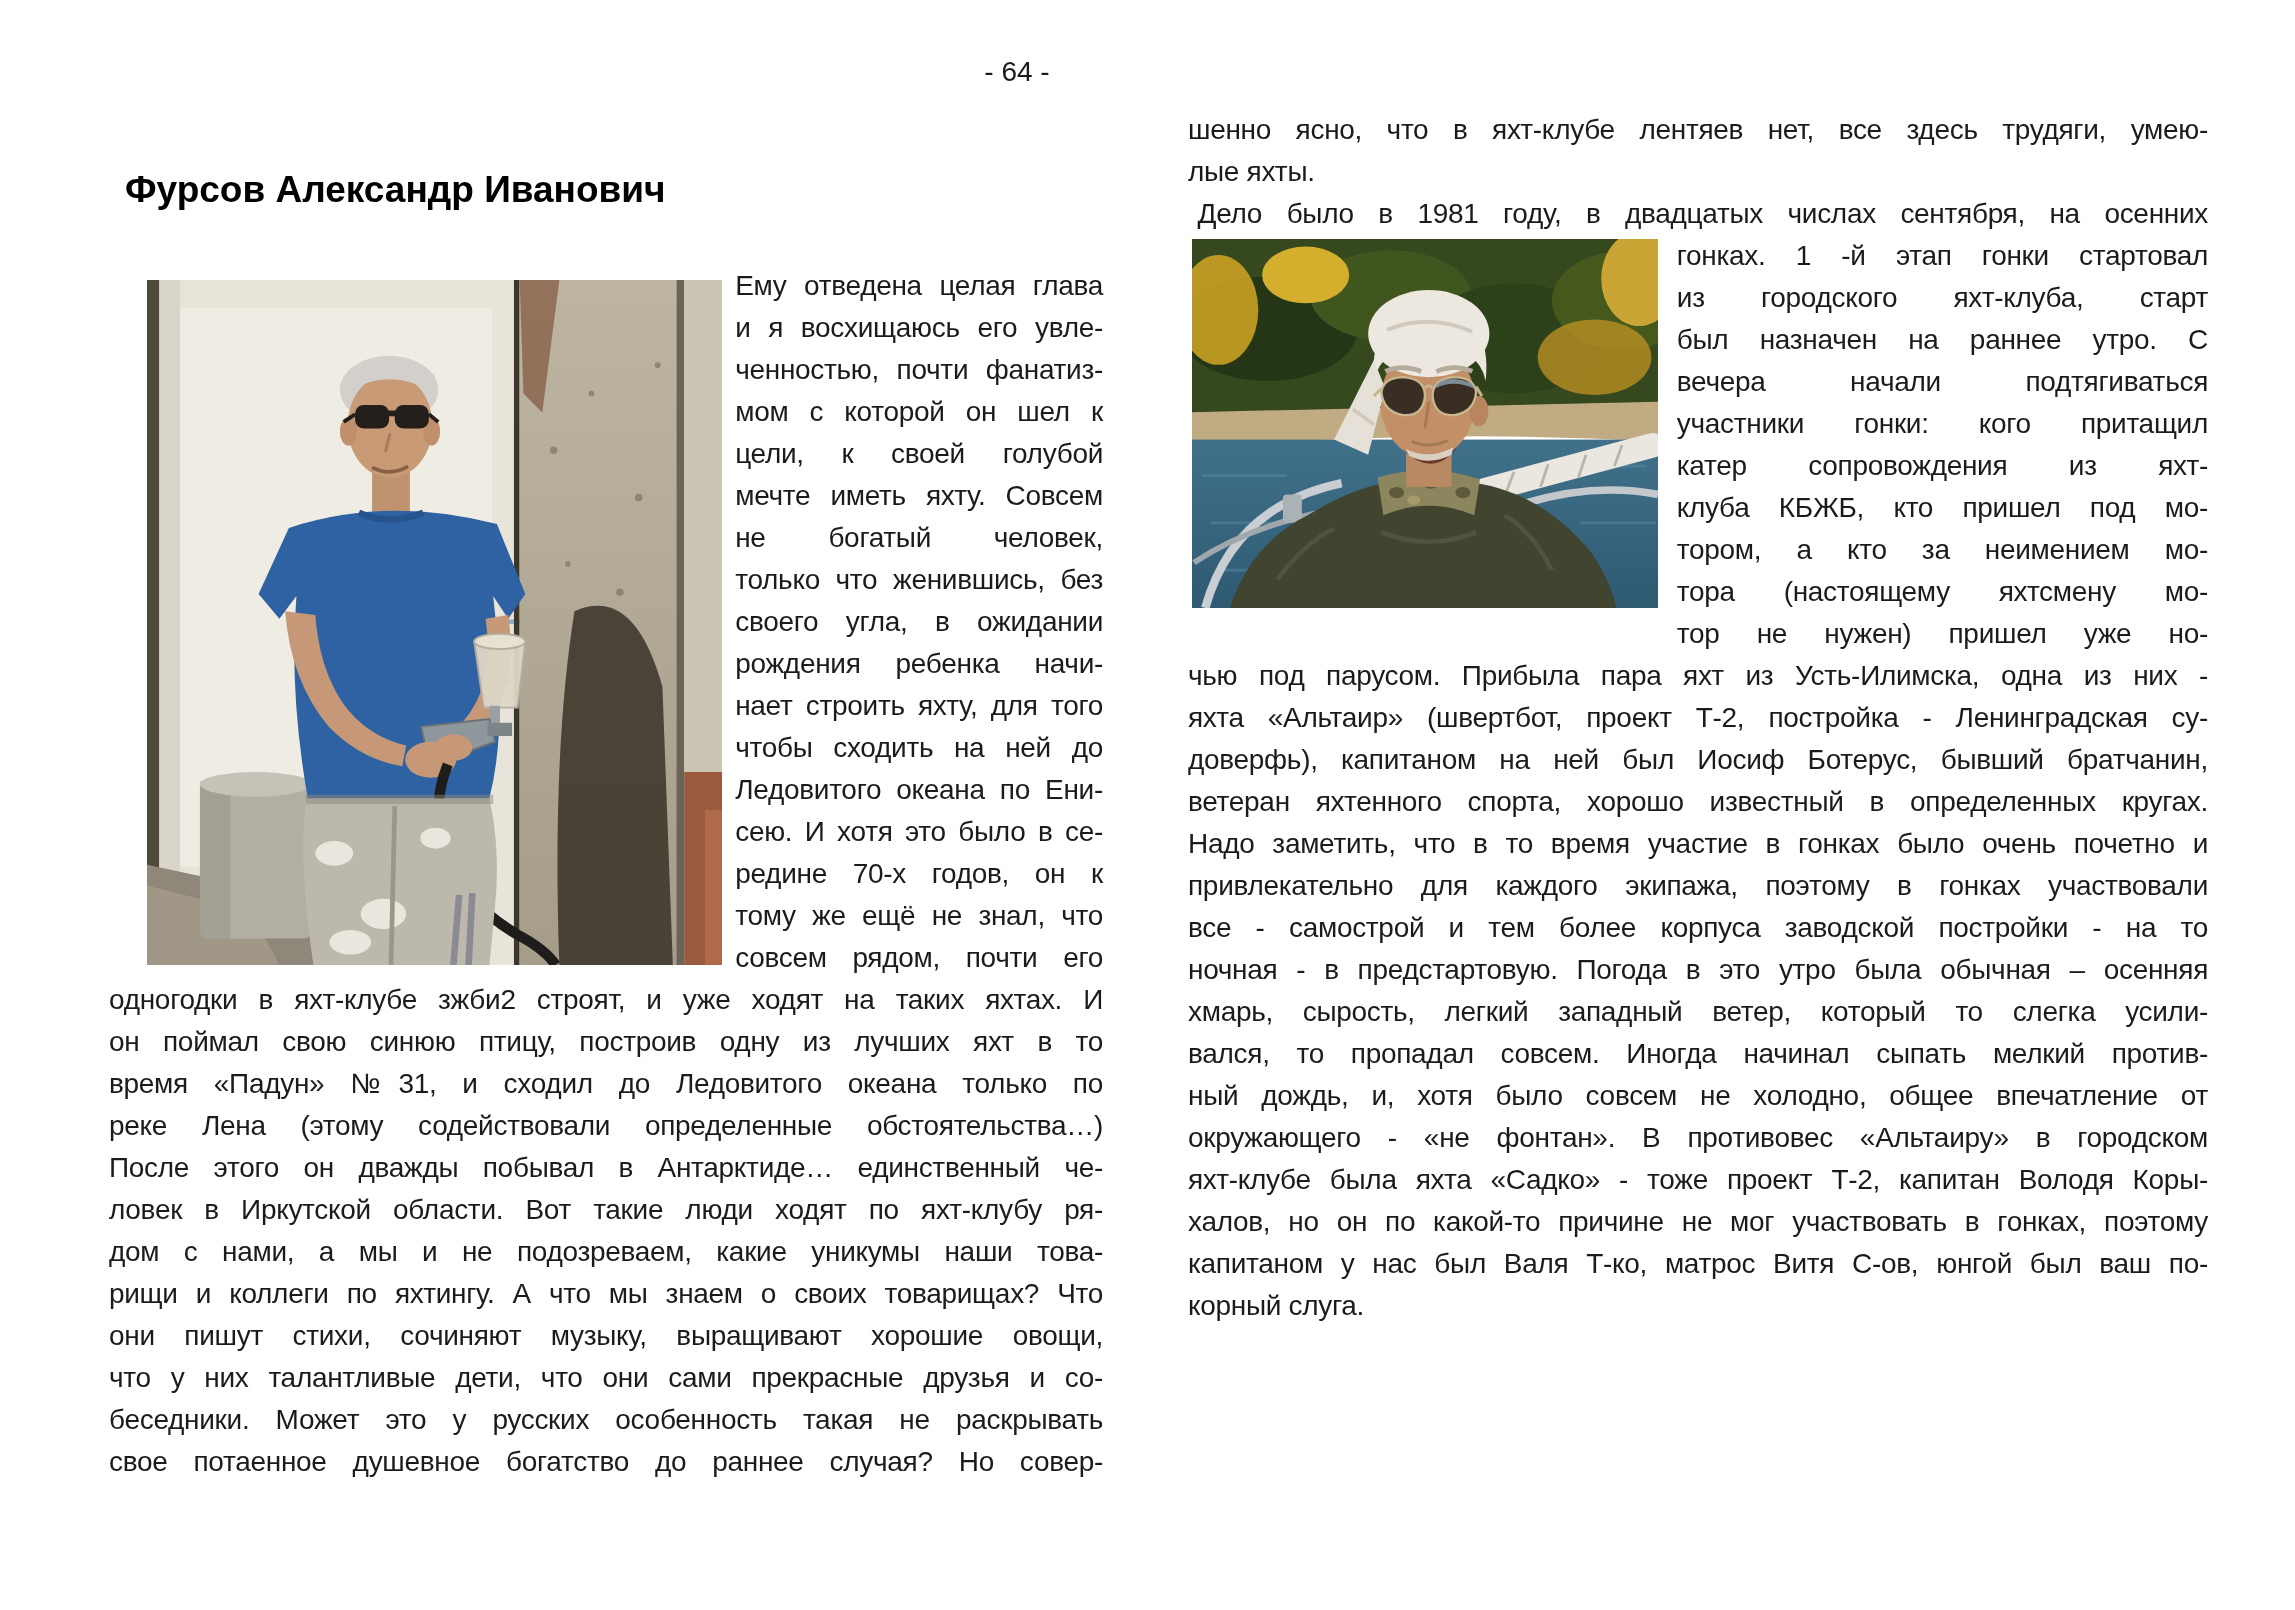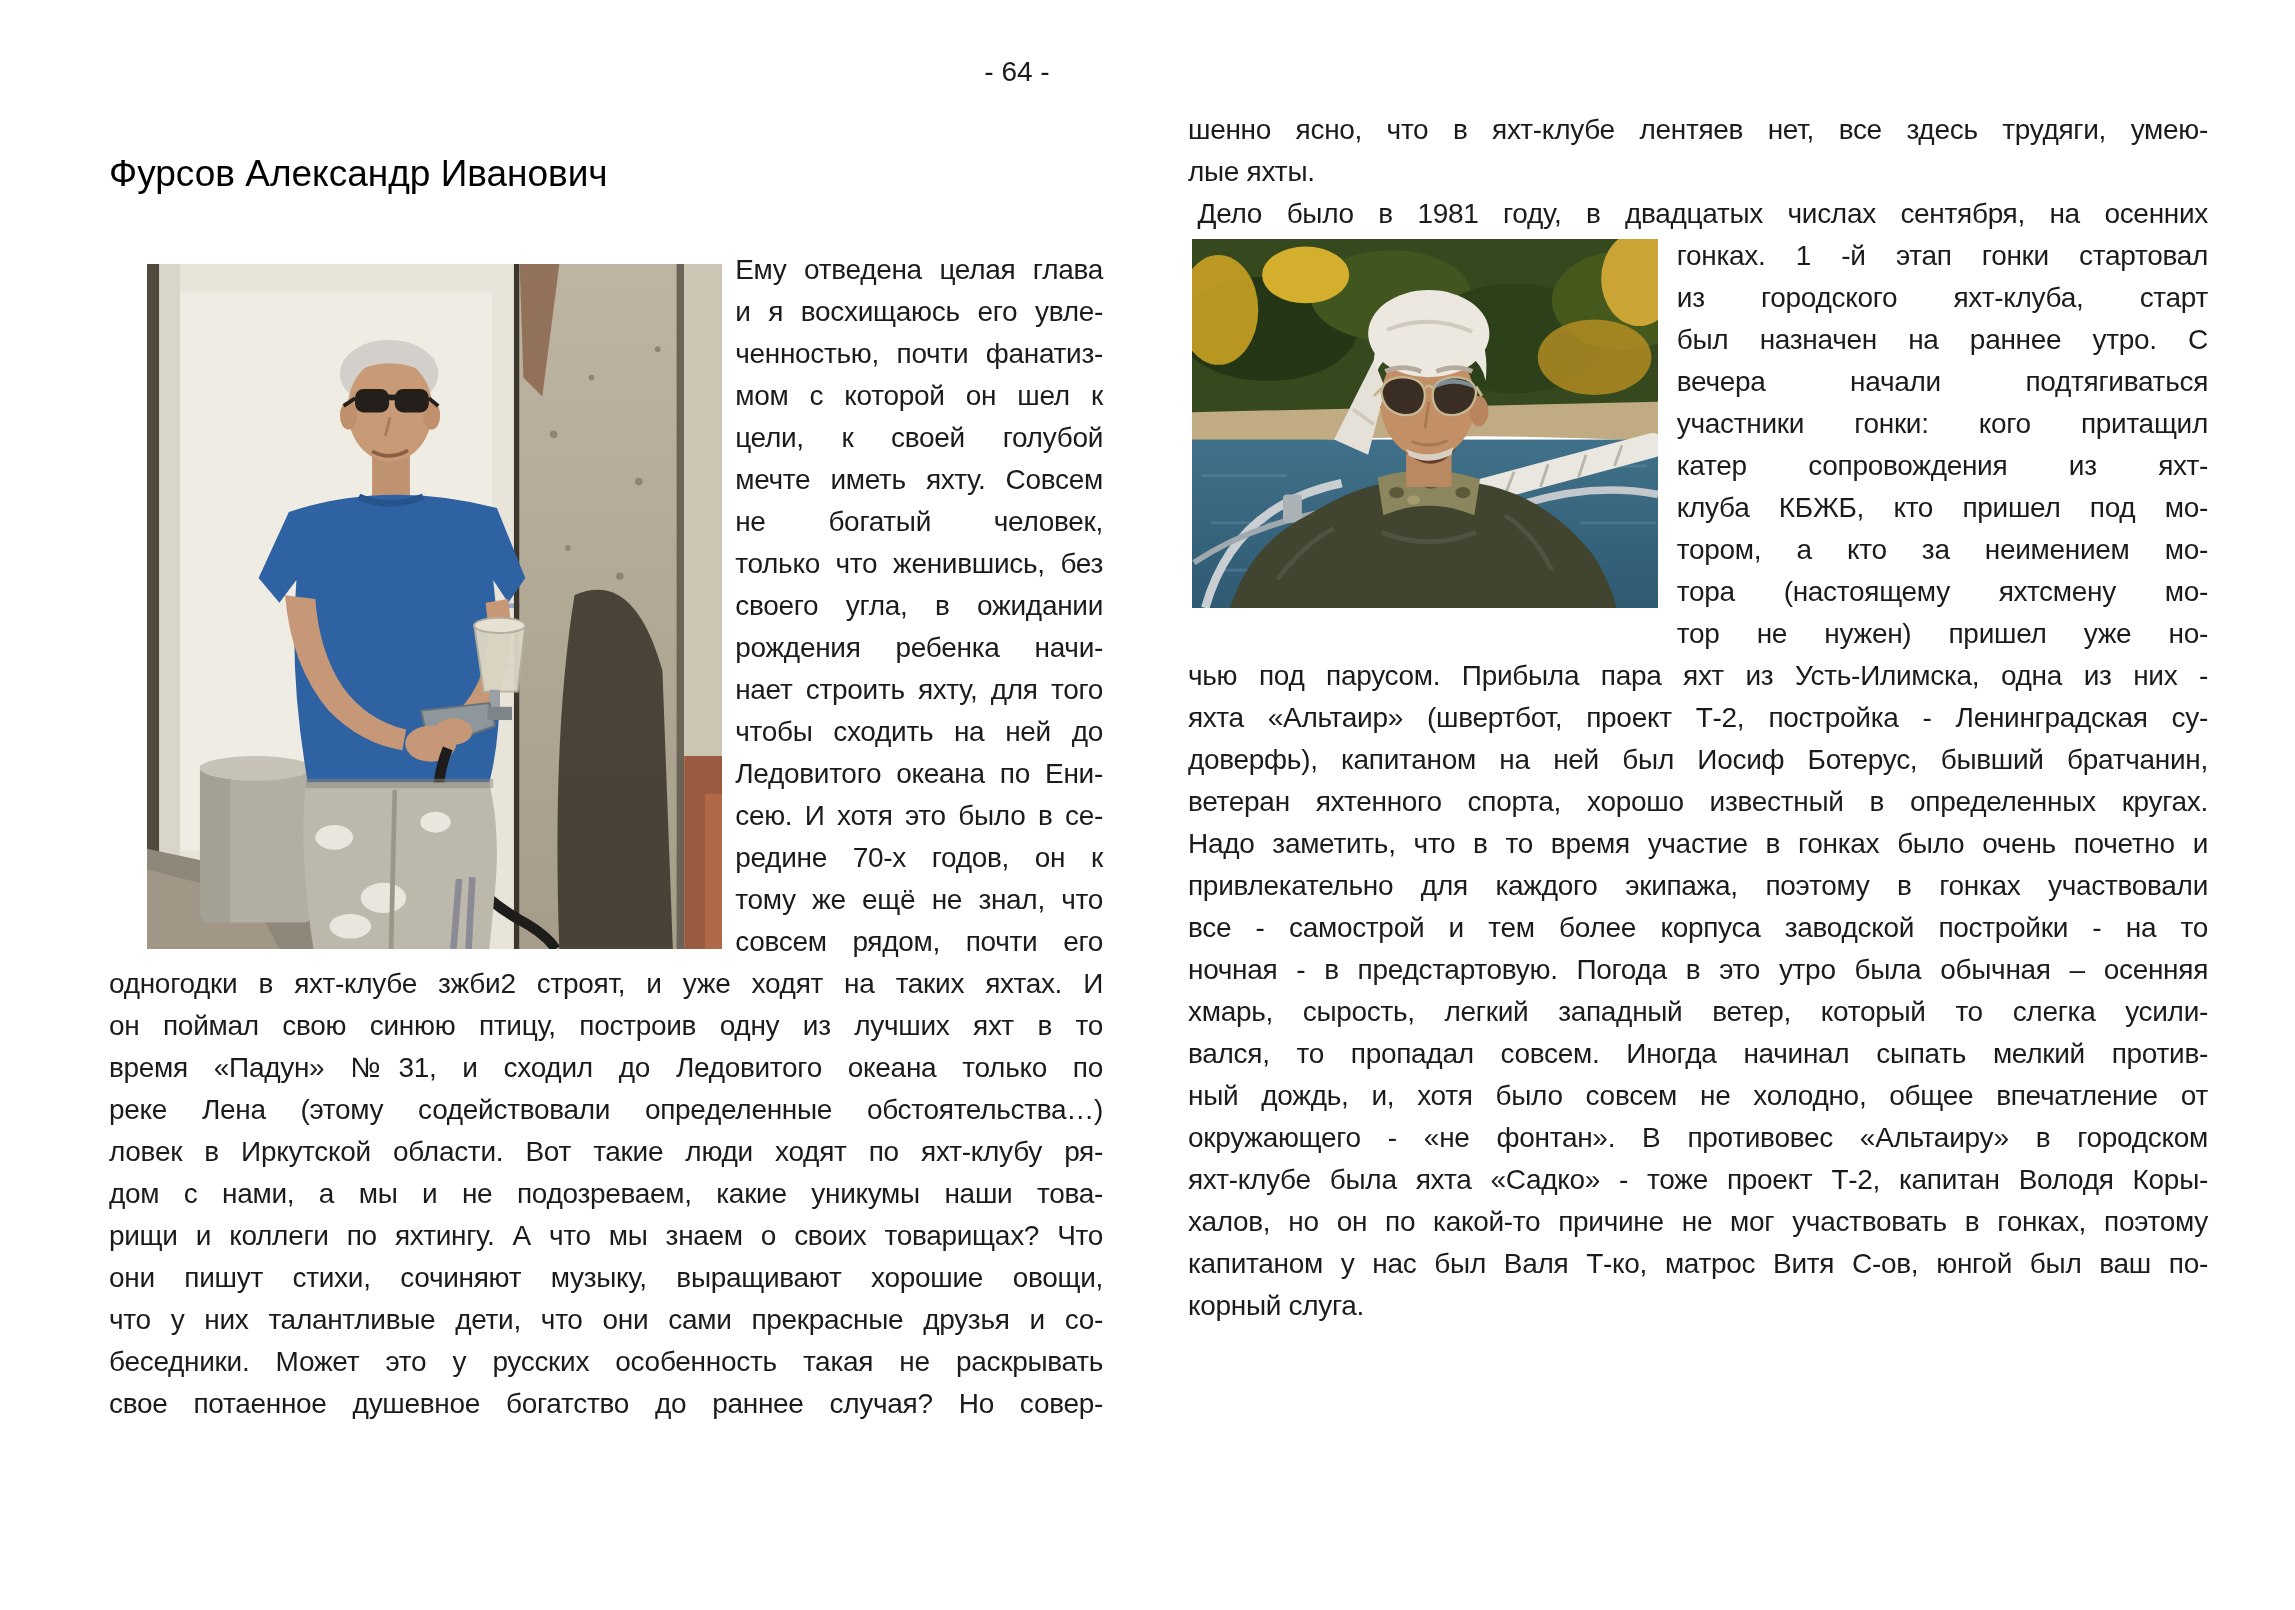--- a/index.html
+++ b/index.html
@@ -9,21 +9,21 @@
     position:relative;overflow:hidden;
   }
   #page-number{
     position:absolute;top:56px;left:1017px;transform:translateX(-50%);
     font-size:28px;line-height:32px;
   }
   .col{position:absolute;}
   #col-left{left:109px;top:151px;width:994px;}
   #col-right{left:1188px;top:109px;width:1020px;}
   h2.article-heading{
-    margin:0;font-size:37px;line-height:45px;font-weight:400;color:#000;
+    margin:16px;font-size:37px;line-height:45px;font-weight:700;color:#000;
   }
   #col-left h2.article-heading{margin-bottom:53px;}
   .hrow{position:relative;margin-top:74px;height:49px;margin-bottom:32px;}
   .hrow h2.article-heading{position:absolute;left:38px;top:0;}
   .byline{position:absolute;left:658px;bottom:5.7px;font-size:31px;}
   .ln{
     font-size:28px;line-height:42px;letter-spacing:-0.3px;
     text-align:justify;text-align-last:justify;
   }
   .ln.last{text-align-last:left;}
@@ -142,20 +142,21 @@
         <div class="ln">сею. И хотя это было в се-</div>
         <div class="ln">редине 70-х годов, он к</div>
         <div class="ln">тому же ещё не знал, что</div>
         <div class="ln">совсем рядом, почти его</div>
       </div>
     <div>
         <div class="ln">одногодки в яхт-клубе зжби2 строят, и уже ходят на таких яхтах. И</div>
         <div class="ln">он поймал свою синюю птицу, построив одну из лучших яхт в то</div>
         <div class="ln">время «Падун» №31, и сходил до Ледовитого океана только по</div>
         <div class="ln">реке Лена (этому содействовали определенные обстоятельства…)</div>
+        <div class="ln">После этого он дважды побывал в Антарктиде…  единственный че-</div>
         <div class="ln">ловек в Иркутской области. Вот такие люди ходят по яхт-клубу ря-</div>
         <div class="ln">дом с нами, а мы и не подозреваем, какие уникумы наши това-</div>
         <div class="ln">рищи и коллеги по яхтингу. А что мы знаем о своих товарищах? Что</div>
         <div class="ln">они пишут стихи, сочиняют музыку, выращивают хорошие овощи,</div>
         <div class="ln">что у них талантливые дети, что они сами прекрасные друзья и со-</div>
         <div class="ln">беседники. Может это у русских особенность такая не раскрывать</div>
         <div class="ln">свое потаенное душевное богатство до раннее случая? Но совер-</div>
       </div>
   </div>
 </div>

